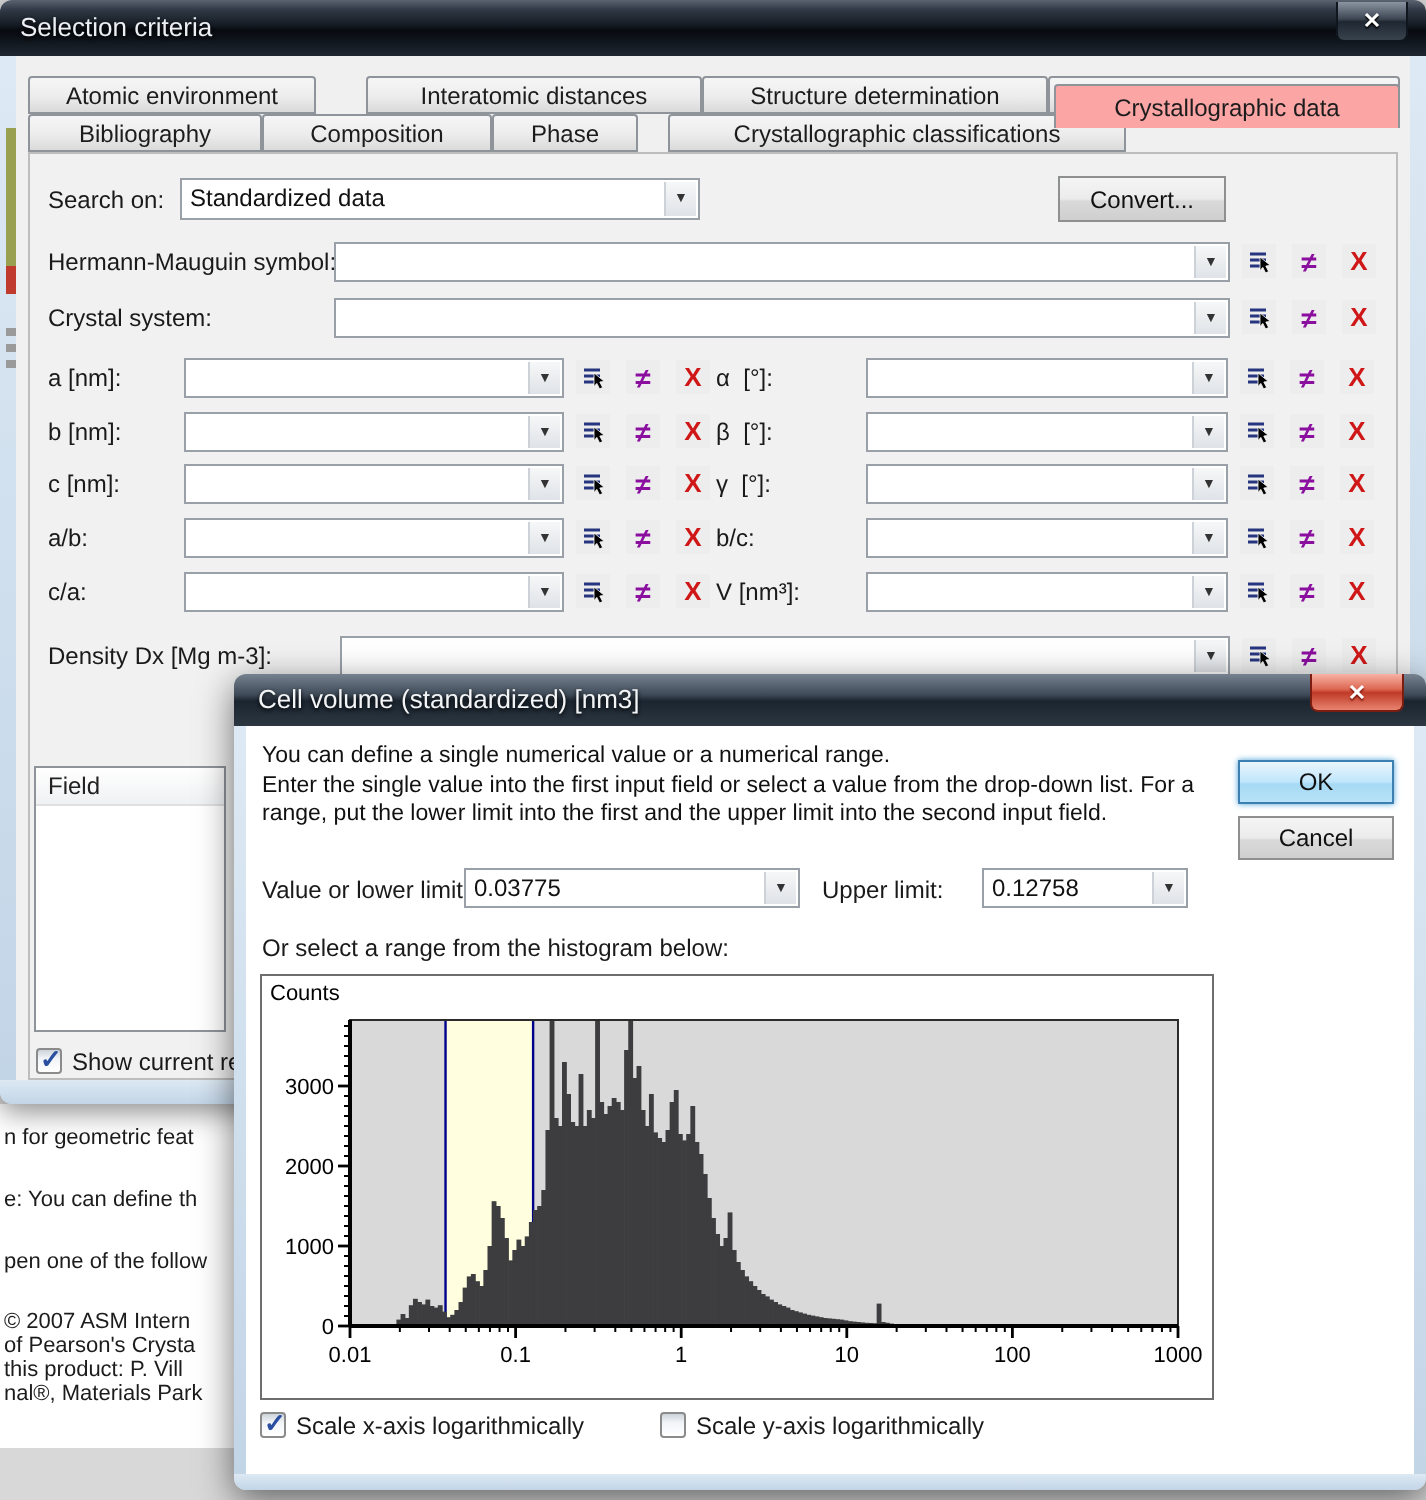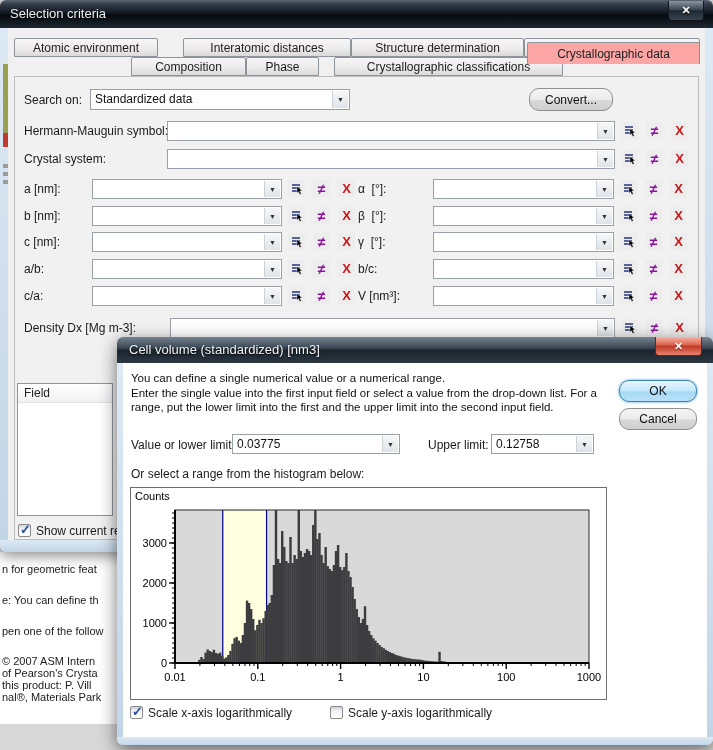--- a/index.html
+++ b/index.html
@@ -38,21 +38,21 @@
   .tab.active{top:42px;height:22px;background:#fca5a5;border-bottom:none;z-index:6;}
   #tab-page{left:14px;top:76px;width:685px;height:464px;border:1px solid #bdbdbd;background:#f1f1f1;box-sizing:border-box;z-index:5;}
   
   .lbl{position:absolute;font-size:12px;color:#1a1a1a;white-space:pre;z-index:7;}
   .combo{position:absolute;height:20px;background:#fff;border:1px solid #9aa0a8;box-sizing:border-box;z-index:7;
          font-size:12px;color:#111;}
   .combo .val{position:absolute;left:4px;top:2px;white-space:pre;}
   .combo-arrow{position:absolute;right:1px;top:1px;bottom:1px;width:15px;display:flex;align-items:center;justify-content:center;
     background:linear-gradient(180deg,#f6f7f8,#dfe3e8);border-left:1px solid #cdd2d8;font-size:7px;color:#333;}
   .btn{position:absolute;display:flex;align-items:center;justify-content:center;font-size:12px;color:#111;
-    border:1px solid #8e8f8f;border-radius:10px;background:linear-gradient(180deg,#f5f5f5,#ebebeb 50%,#d9d9d9 55%,#cfcfcf);
+    border:1px solid #8e8f8f;border-radius:0;background:linear-gradient(180deg,#f5f5f5,#ebebeb 50%,#d9d9d9 55%,#cfcfcf);
     box-sizing:border-box;z-index:7;}
   .btn.default{border:1px solid #3c7fb1;background:linear-gradient(180deg,#eaf6fd,#bfe6fb 50%,#a6d9f4 55%,#b8e2f7);
     box-shadow:0 0 3px #4aa0d6;}
   .mini-icon{position:absolute;width:17px;height:17px;display:flex;align-items:center;justify-content:center;
     background:#ededed;z-index:7;font-weight:bold;}
   .mini-icon.neq{color:#8a0f9e;font-size:14px;}
   .mini-icon.delx{color:#cf1717;font-size:13px;font-weight:800;}
   .cb{position:absolute;width:13px;height:13px;border:1px solid #8b8b8b;border-radius:2px;box-sizing:border-box;
     background:linear-gradient(180deg,#cdd4da,#f2f5f8 40%,#ffffff);z-index:12;}
   .cb .cb-check{position:absolute;left:1px;top:-3px;font-size:13px;font-weight:bold;color:#2a4fa0;}
@@ -112,20 +112,23 @@
       </div>
     <div class="tab back" style="left:183px;width:168px">
         <span>Interatomic distances</span>
       </div>
     <div class="tab back" style="left:351px;width:173px">
         <span>Structure determination</span>
       </div>
     <div class="tab back" style="left:524px;width:176px">
         <span>Processing information</span>
       </div>
+    <div class="tab front" style="left:14px;width:117px">
+        <span>Bibliography</span>
+      </div>
     <div class="tab front" style="left:131px;width:115px">
         <span>Composition</span>
       </div>
     <div class="tab front" style="left:246px;width:73px">
         <span>Phase</span>
       </div>
     <div class="tab front" style="left:334px;width:229px">
         <span>Crystallographic classifications</span>
       </div>
     <div class="tab front active" style="left:527px;width:173px">
@@ -346,21 +349,21 @@
     </div>
     <div class="btn m" style="left:502px;top:71px;width:78px;height:22px">
       <span>Cancel</span>
     </div>
 
     <span class="lbl m" style="left:14px;top:101px">Value or lower limit:</span>
     <div class="combo m" style="left:115px;top:97px;width:168px">
       <span class="val">0.03775</span>
       <span class="combo-arrow">▼</span>
     </div>
-    <span class="lbl m" style="left:311px;top:101px">Upper limit:</span>
+    <span class="lbl m" style="left:294px;top:101px">Upper limit:</span>
     <div class="combo m" style="left:374px;top:97px;width:103px">
       <span class="val">0.12758</span>
       <span class="combo-arrow">▼</span>
     </div>
 
     <span class="lbl m" style="left:14px;top:130px">Or select a range from the histogram below:</span>
 
     <div class="abs" id="hist-panel"><svg width="475" height="211">
           <rect x="44" y="22" width="414" height="153" fill="#d9d9d9"></rect>
           <rect x="91.76872395391914" y="22.5" width="43.79007514511662" height="152" fill="#ffffdf"></rect>

